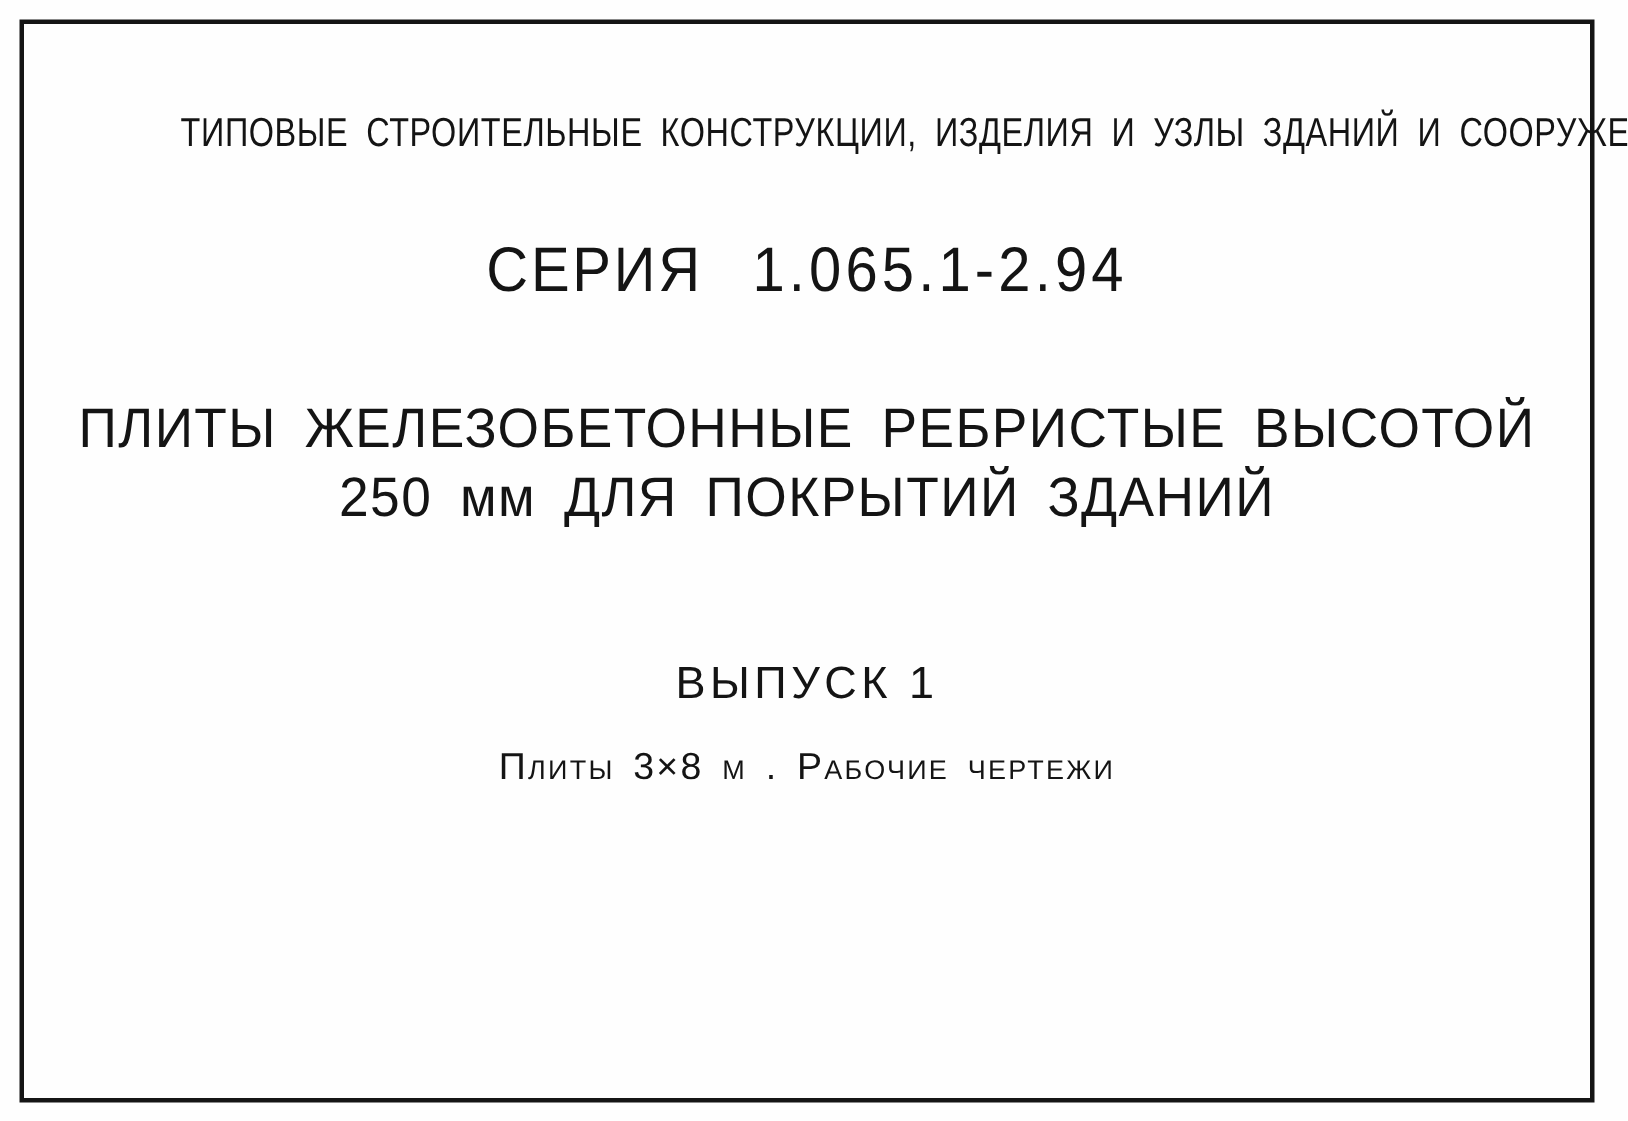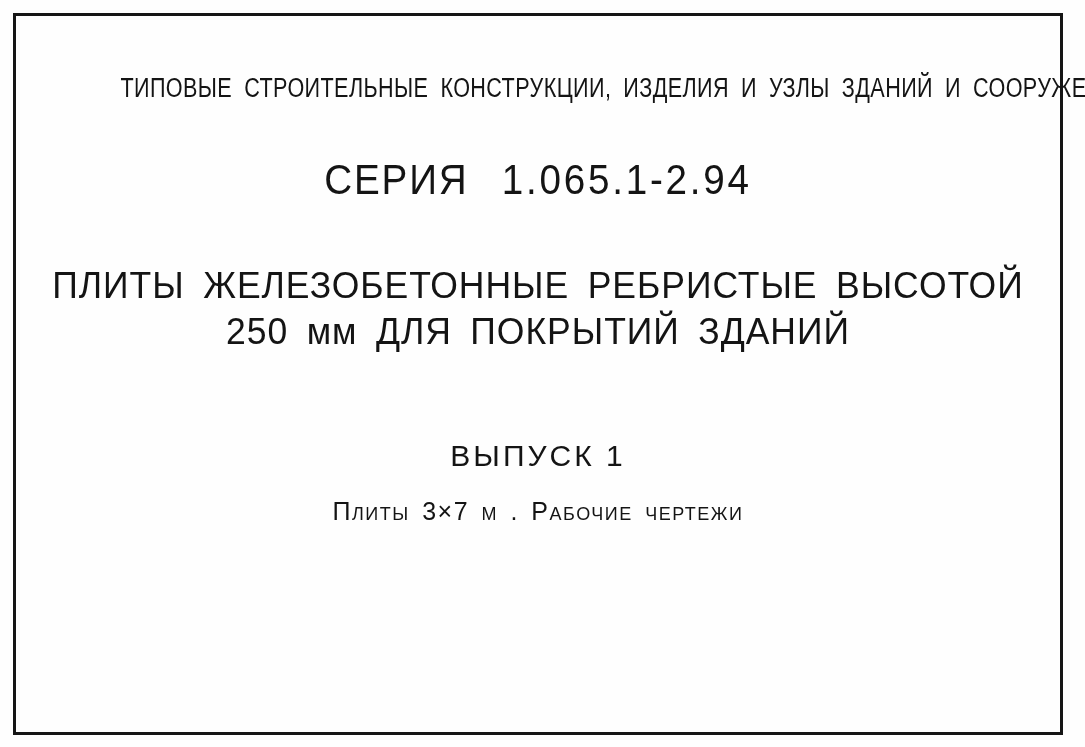--- a/index.html
+++ b/index.html
@@ -89,16 +89,16 @@
       <span>СЕРИЯ</span><span class="series-num">1.065.1-2.94</span>
     </div>
 
     <div class="txt title-block">
       <div>ПЛИТЫ ЖЕЛЕЗОБЕТОННЫЕ РЕБРИСТЫЕ ВЫСОТОЙ</div>
       <div>250 мм ДЛЯ ПОКРЫТИЙ ЗДАНИЙ</div>
     </div>
 
     <div class="txt issue-line">ВЫПУСК 1</div>
 
-    <div class="txt subtitle-line">Плиты 3×7 м . Рабочие чертежи</div>
+    <div class="txt subtitle-line">Плиты 3×8 м . Рабочие чертежи</div>
 
   </div>
 </div>
 
 </body></html>

